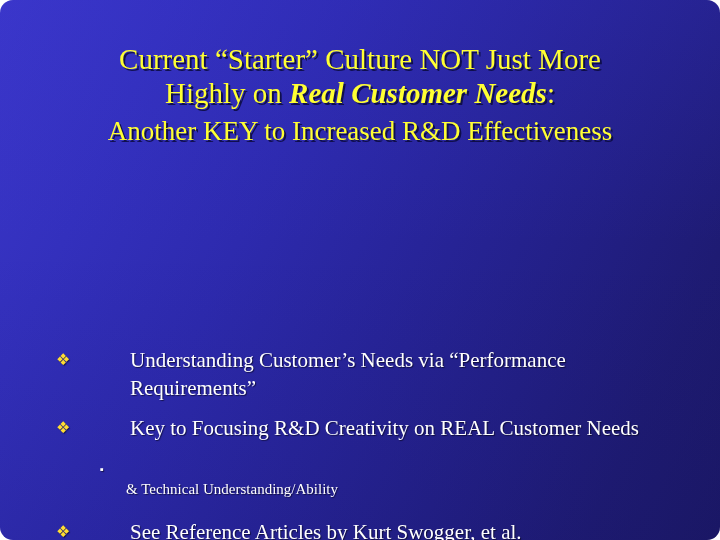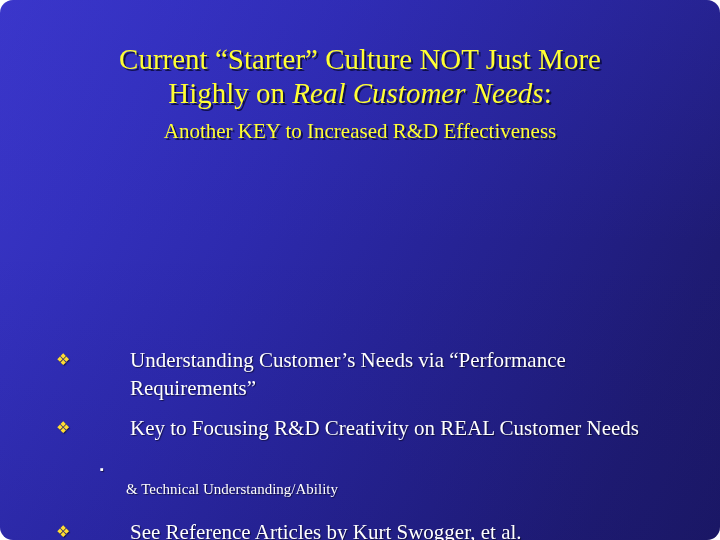--- a/index.html
+++ b/index.html
@@ -68,26 +68,26 @@
     font-size: 29px;
     line-height: 34px;
     font-weight: normal;
     text-shadow: 2px 2px 0 rgba(10,10,60,0.85);
     margin: 0;
     white-space: nowrap;
   }
   .title-line { display: block; }
   .title-em {
     font-style: italic;
-    font-weight: normal;
+    font-weight: bold;
   }
   .title-sub {
     display: block;
     color: #ffff33;
-    font-size: 21px;
+    font-size: 27px;
     line-height: 30px;
     margin-top: 6px;
     text-shadow: 2px 2px 0 rgba(10,10,60,0.85);
     white-space: nowrap;
   }
 
   
   .body-block {
     position: absolute;
     top: 228px;

